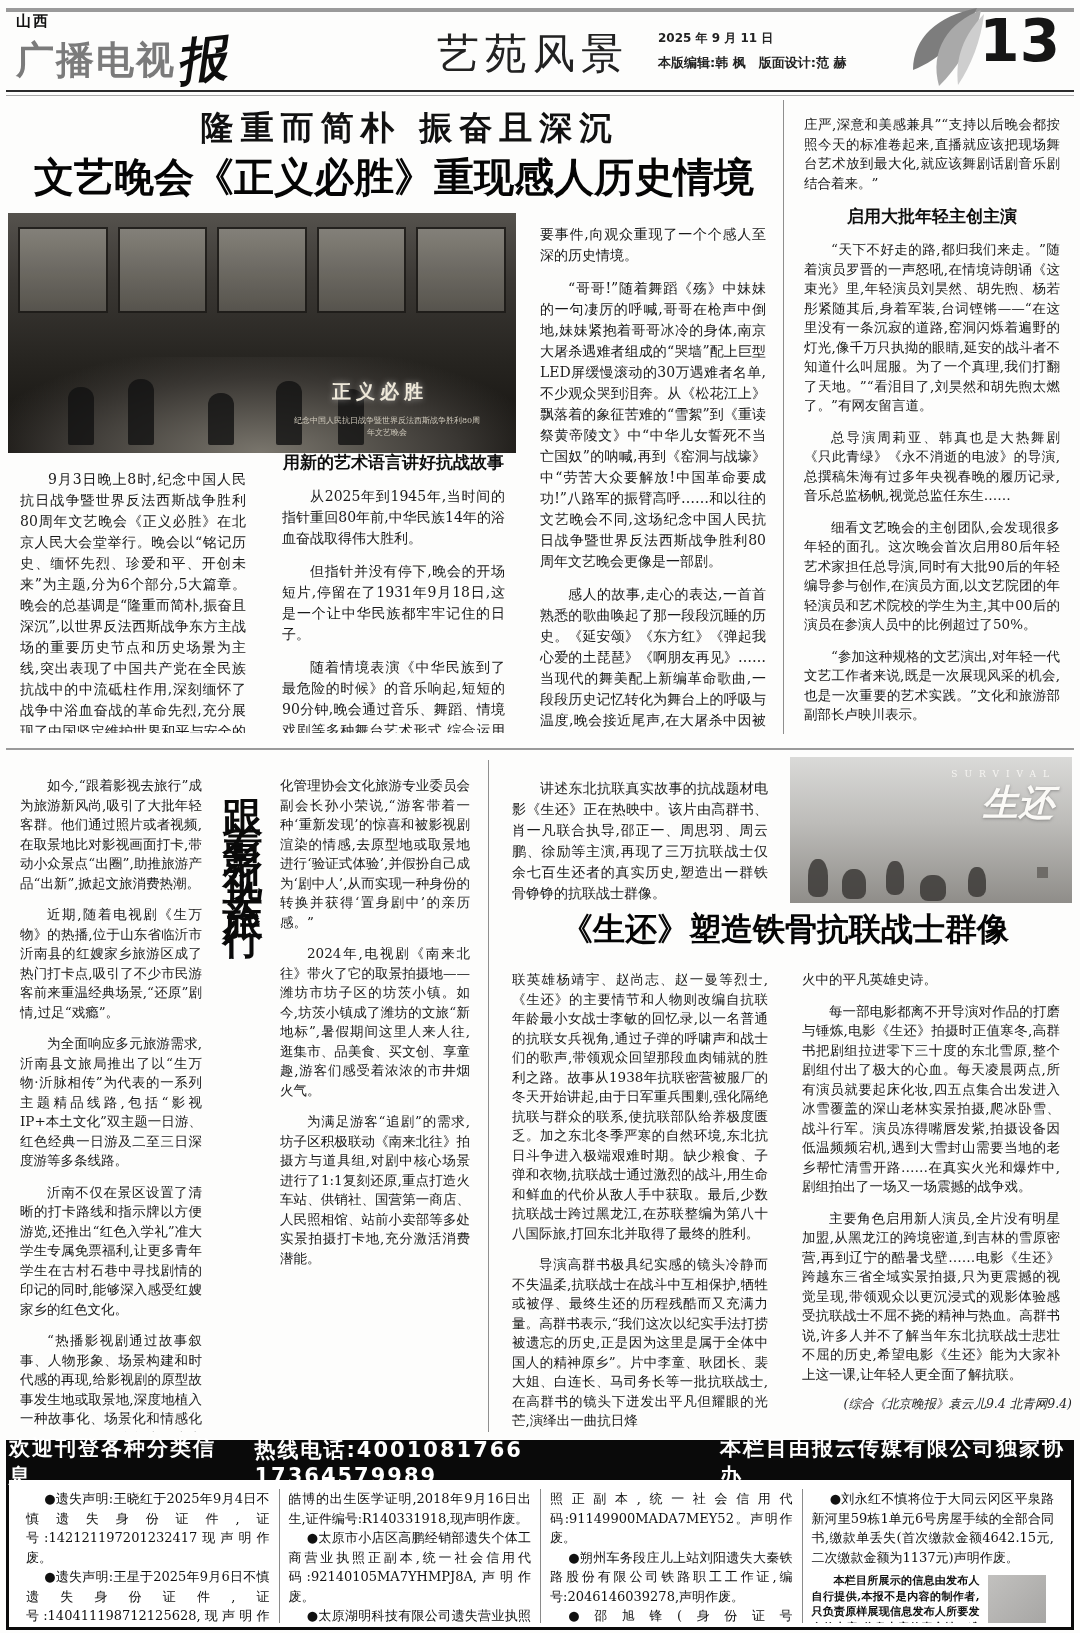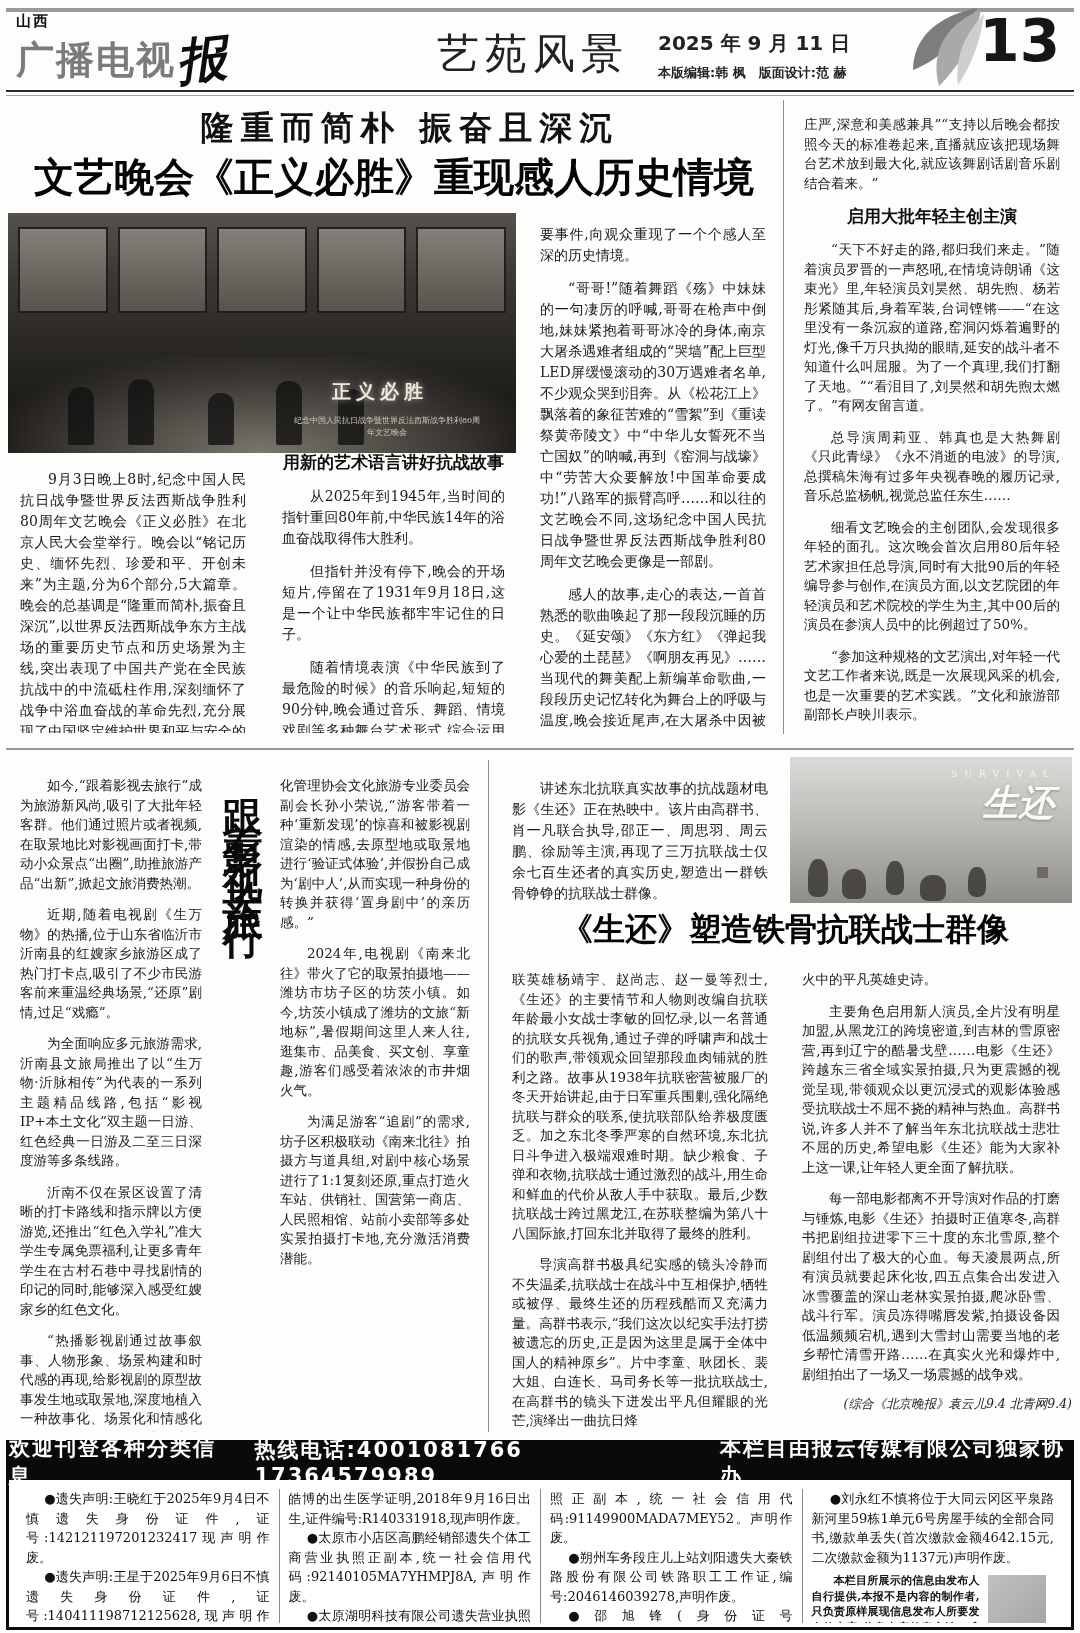--- a/index.html
+++ b/index.html
@@ -8,21 +8,21 @@
   .abs{position:absolute;}
   .sans{font-family:"DejaVu Sans","Liberation Sans",sans-serif;}
   
   .rule{background:#9a9a9a;}
   
   .logo-region{font-size:15px;font-weight:bold;color:#111;letter-spacing:2px;}
   .logo-brand{font-size:38px;font-weight:bold;color:#7b7b7b;letter-spacing:2px;line-height:1;}
   .logo-suffix{font-size:50px;font-weight:bold;color:#0d0d0d;font-style:italic;
                display:inline-block;transform:rotate(-6deg) translateY(4px);line-height:1;}
   .section-title{font-size:42px;font-weight:400;letter-spacing:6px;color:#222;}
-  .pub-date{font-size:20px;font-weight:bold;color:#222;margin:0 0 7px 0;}
+  .pub-date{font-size:12px;font-weight:bold;color:#222;margin:0 0 7px 0;}
   .pub-editors{font-size:13px;font-weight:bold;color:#222;margin:0;}
   .page-num{font-size:58px;font-weight:700;color:#161616;line-height:1;}
   
   .body-text p{margin:12px;text-align:justify;text-indent:2em;font-size:14px;line-height:21px;color:#191919;}
   .small-text p{font-size:13.5px;line-height:19.5px;}
   .cont p:first-child{text-indent:0;}
   .subhead{font-family:"DejaVu Sans","Liberation Sans",sans-serif;font-size:17px;font-weight:800;
            text-align:center;margin:3px 0 6px 0;color:#0e0e0e;}
   .attr-line{text-align:right;font-size:12.5px;font-style:italic;margin-top:0;color:#222;text-indent:0;}
   .clip{overflow:hidden;}
@@ -185,22 +185,22 @@
 
   <div class="abs headline2" style="left:498px;top:908px;width:574px;">《生还》塑造铁骨抗联战士群像</div>
 
   <div class="abs body-text small-text cont clip" style="left:500px;top:958px;width:280px;height:474px;">
       <p>联英雄杨靖宇、赵尚志、赵一曼等烈士,《生还》的主要情节和人物则改编自抗联年龄最小女战士李敏的回忆录,以一名普通的抗联女兵视角,通过子弹的呼啸声和战士们的歌声,带领观众回望那段血肉铺就的胜利之路。故事从1938年抗联密营被服厂的冬天开始讲起,由于日军重兵围剿,强化隔绝抗联与群众的联系,使抗联部队给养极度匮乏。加之东北冬季严寒的自然环境,东北抗日斗争进入极端艰难时期。缺少粮食、子弹和衣物,抗联战士通过激烈的战斗,用生命和鲜血的代价从敌人手中获取。最后,少数抗联战士跨过黑龙江,在苏联整编为第八十八国际旅,打回东北并取得了最终的胜利。</p>
       <p>导演高群书极具纪实感的镜头冷静而不失温柔,抗联战士在战斗中互相保护,牺牲或被俘、最终生还的历程残酷而又充满力量。高群书表示,“我们这次以纪实手法打捞被遗忘的历史,正是因为这里是属于全体中国人的精神原乡”。片中李童、耿团长、裴大姐、白连长、马司务长等一批抗联战士,在高群书的镜头下迸发出平凡但耀眼的光芒,演绎出一曲抗日烽</p>
     </div>
   <div class="abs clip" style="left:790px;top:958px;width:282px;height:474px;">
     <div class="body-text small-text cont">
         <p>火中的平凡英雄史诗。</p>
+        <p>每一部电影都离不开导演对作品的打磨与锤炼,电影《生还》拍摄时正值寒冬,高群书把剧组拉进零下三十度的东北雪原,整个剧组付出了极大的心血。每天凌晨两点,所有演员就要起床化妆,四五点集合出发进入冰雪覆盖的深山老林实景拍摄,爬冰卧雪、战斗行军。演员冻得嘴唇发紫,拍摄设备因低温频频宕机,遇到大雪封山需要当地的老乡帮忙清雪开路……在真实火光和爆炸中,剧组拍出了一场又一场震撼的战争戏。</p>
         <p>主要角色启用新人演员,全片没有明星加盟,从黑龙江的跨境密道,到吉林的雪原密营,再到辽宁的酷暑戈壁……电影《生还》跨越东三省全域实景拍摄,只为更震撼的视觉呈现,带领观众以更沉浸式的观影体验感受抗联战士不屈不挠的精神与热血。高群书说,许多人并不了解当年东北抗联战士悲壮不屈的历史,希望电影《生还》能为大家补上这一课,让年轻人更全面了解抗联。</p>
-        <p>每一部电影都离不开导演对作品的打磨与锤炼,电影《生还》拍摄时正值寒冬,高群书把剧组拉进零下三十度的东北雪原,整个剧组付出了极大的心血。每天凌晨两点,所有演员就要起床化妆,四五点集合出发进入冰雪覆盖的深山老林实景拍摄,爬冰卧雪、战斗行军。演员冻得嘴唇发紫,拍摄设备因低温频频宕机,遇到大雪封山需要当地的老乡帮忙清雪开路……在真实火光和爆炸中,剧组拍出了一场又一场震撼的战争戏。</p>
       </div>
     <p class="attr-line">(综合《北京晚报》袁云儿9.4 北青网9.4)</p>
   </div>
 
   <div class="abs ads-box" style="left:6px;top:1440px;width:1062px;height:184px;">
     <div class="ads-header">
       <span>欢迎刊登各种分类信息</span>
       <span>热线电话:4001081766  17364579989</span>
       <span>本栏目由报云传媒有限公司独家协办</span>
     </div>

